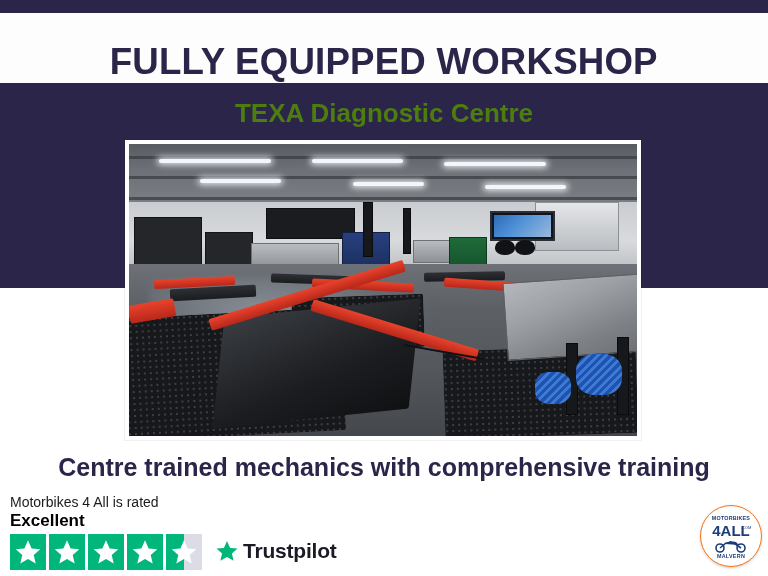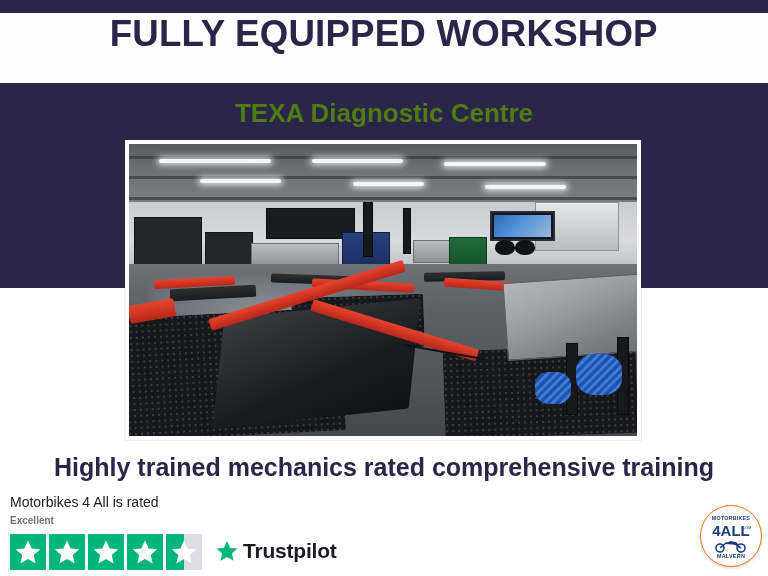--- a/index.html
+++ b/index.html
@@ -28,21 +28,21 @@
     left: 0; top: 0;
     width: 768px; height: 13px;
     background: #2b2549;
   }
   .band-title-white {
     position: absolute;
     left: 0; top: 13px;
     width: 768px; height: 70px;
     background: #fdfdfd;
     display: flex;
-    align-items: flex-start;
+    align-items: flex-end;
     justify-content: center;
   }
   .band-navy-main {
     position: absolute;
     left: 0; top: 83px;
     width: 768px; height: 205px;
     background: #2b2549;
   }
   .band-subtitle-wrap {
     position: absolute;
@@ -202,22 +202,22 @@
   .tp-rated {
     font-family: "Liberation Sans", sans-serif;
     font-size: 14px;
     color: #1b1b1b;
     line-height: 17px;
     white-space: nowrap;
   }
   .tp-excellent {
     font-family: "Liberation Sans", sans-serif;
     font-weight: bold;
-    font-size: 10px;
-    color: #737373;
+    font-size: 17px;
+    color: #000000;
     line-height: 18px;
     margin-top: 1px;
     white-space: nowrap;
   }
   .tp-stars {
     position: absolute;
     left: 0; top: 40px;
     display: flex;
     gap: 3px;
   }
@@ -389,21 +389,21 @@
 
       <div class="ws-hose-blue" style="left:88%; top:72%; width:9%; height:14%;"></div>
       <div class="ws-hose-blue" style="left:80%; top:78%; width:7%; height:11%;"></div>
 
       <div class="ws-ramp-red" style="left:0%; top:54%; width:9%; height:6%; transform:rotate(-10deg);"></div>
 
     </div>
   </div>
 
   <div class="tagline-wrap">
-    <div class="tagline">Highly trained mechanics rated comprehensive training</div>
+    <div class="tagline">Centre trained mechanics with comprehensive training</div>
   </div>
 
   <div class="tp-block">
     <div class="tp-rated">Motorbikes 4 All is rated</div>
     <div class="tp-excellent">Excellent</div>
 
     <div class="tp-stars">
       <div class="tp-star-tile">
         <div class="tp-star-fill" style="width:100%"></div>
         <svg class="tp-star-glyph" viewBox="0 0 24 24">

